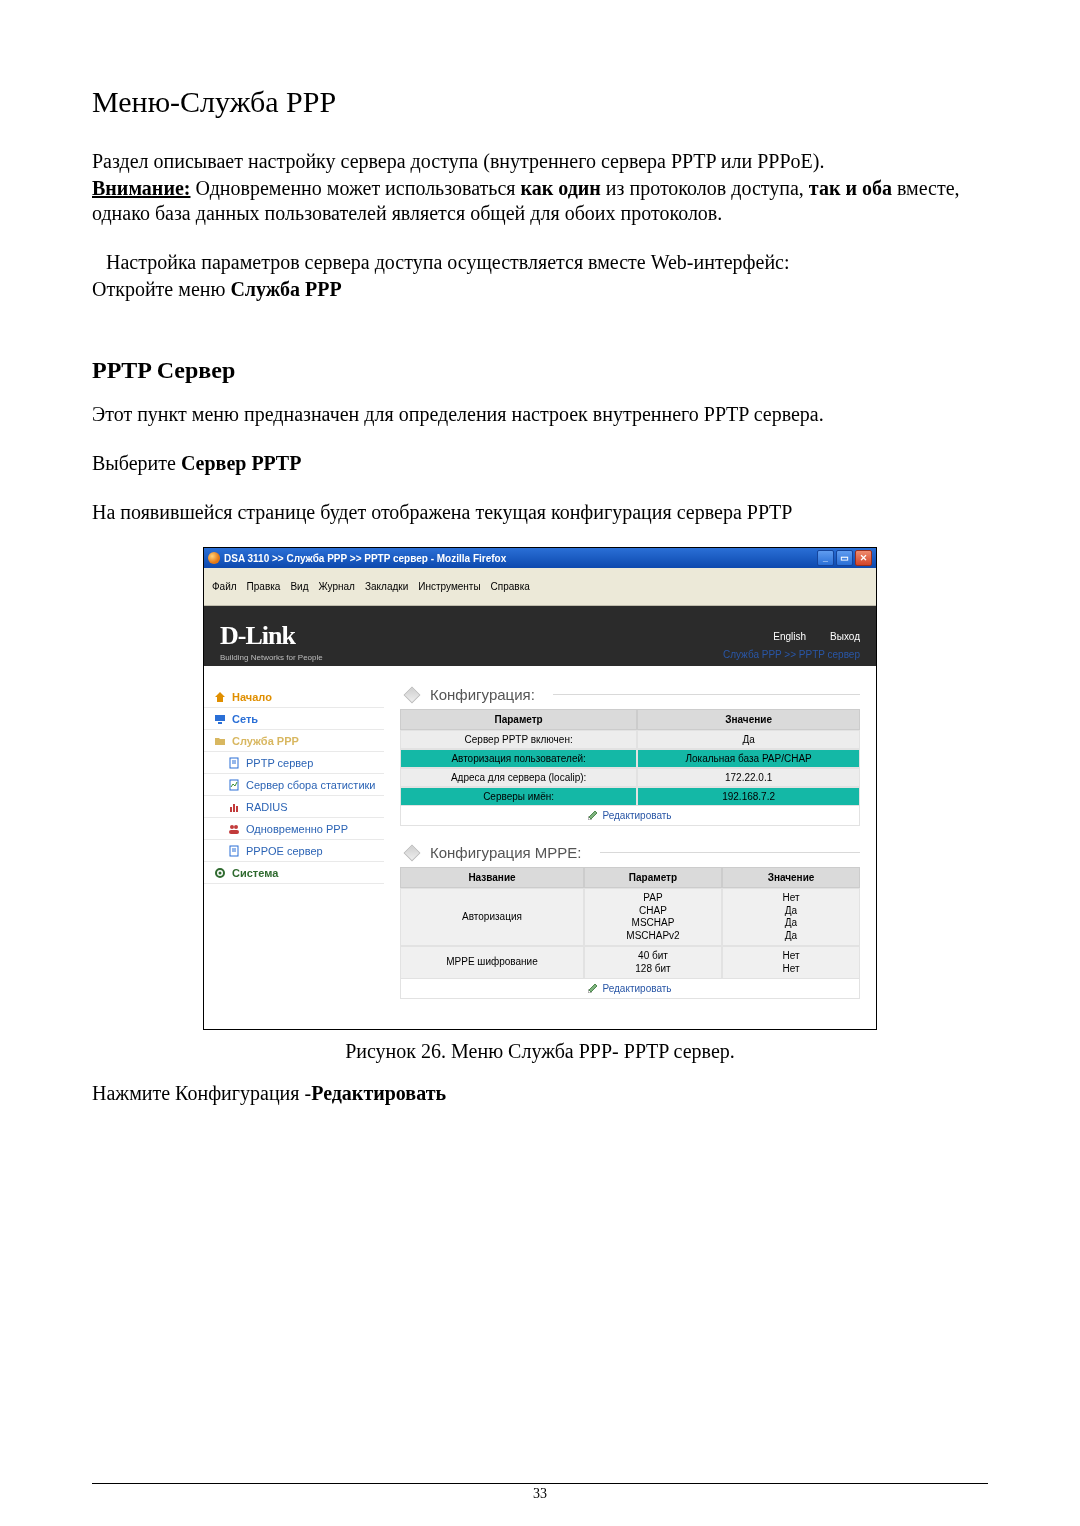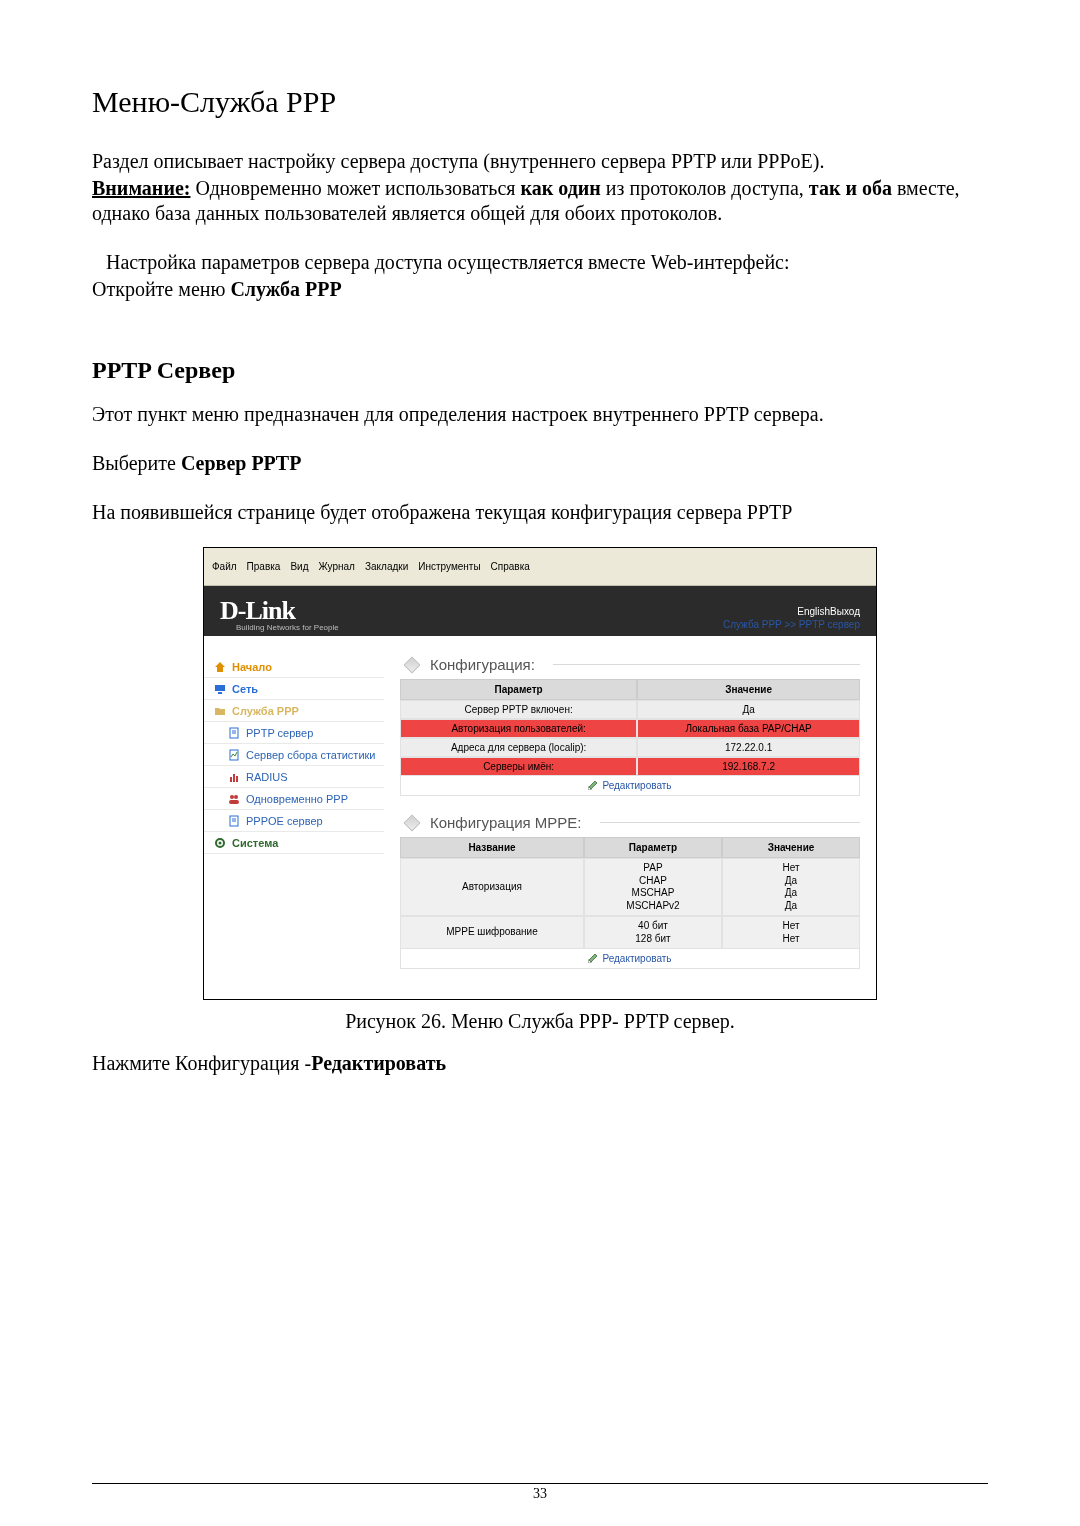--- a/index.html
+++ b/index.html
@@ -79,31 +79,31 @@
   }
   .menubar span { }
 
   .viewport { background: #fff; }
 
   .brandbar {
     background: #2b2b2b;
     color: #8e8e8e;
     display: flex;
     align-items: center;
-    height: 50px;
+    height: 60px;
     padding: 0 16px;
     position: relative;
   }
   .brandbar .logo {
     font-family: "Times New Roman", serif;
     font-weight: bold; font-size: 26px; color: #fff;
     letter-spacing: -1px;
   }
-  .brandbar .tag { position: absolute; left: 32px; bottom: 4px; font-size: 8px; color: #bdbdbd; }
-  .brandbar .links { margin-left: auto; color: #fff; font-size: 10px; display: flex; gap: 0; }
+  .brandbar .tag { position: absolute; left: 16px; bottom: 4px; font-size: 8px; color: #bdbdbd; }
+  .brandbar .links { margin-left: auto; color: #fff; font-size: 10px; display: flex; gap: 24px; }
 
   .content-row { display: flex; background: #fff; }
   .sidebar {
     width: 180px;
     background: #fff;
     padding-top: 20px;
   }
   .side-item {
     display: flex; align-items: center;
     padding: 2px 8px 2px 10px;
@@ -149,21 +149,21 @@
     font-size: 10px;
   }
   table.cfg th {
     background: #dadada;
     font-weight: bold;
     text-align: center;
     padding: 4px 6px;
     border: 1px solid #ccc;
   }
   table.cfg td {
-    background: #ef4444;
+    background: #14b8a6;
     text-align: center;
     padding: 3px 6px;
     border: 1px solid #e2e2e2;
   }
   table.cfg tr:nth-child(odd) td { background: #ededed; }
 
   .edit-row {
     background: #fff;
     text-align: center;
     padding: 4px 0;
@@ -241,20 +241,29 @@
   <h2>PPTP Сервер</h2>
   <p>Этот пункт меню предназначен для определения настроек внутреннего PPTP сервера.</p>
   <div class="gap-small"></div>
   <p>
     <span>Выберите </span><span class="b">Сервер PPTP</span>
   </p>
   <div class="gap-small"></div>
   <p>На появившейся странице будет отображена текущая конфигурация сервера PPTP</p>
 
   <div class="shot-wrap">
+    <div class="titlebar">
+      <span class="ffox"></span>
+      <span class="ttl">DSA 3110 &gt;&gt; Служба PPP &gt;&gt; PPTP сервер - Mozilla Firefox</span>
+      <div class="win-btns">
+        <span>_</span>
+        <span>▭</span>
+        <span class="close">✕</span>
+      </div>
+    </div>
     <div class="menubar">
       <span class="mn">Файл</span>
       <span class="mn">Правка</span>
       <span class="mn">Вид</span>
       <span class="mn">Журнал</span>
       <span class="mn">Закладки</span>
       <span class="mn">Инструменты</span>
       <span class="mn">Справка</span>
     </div>
 

